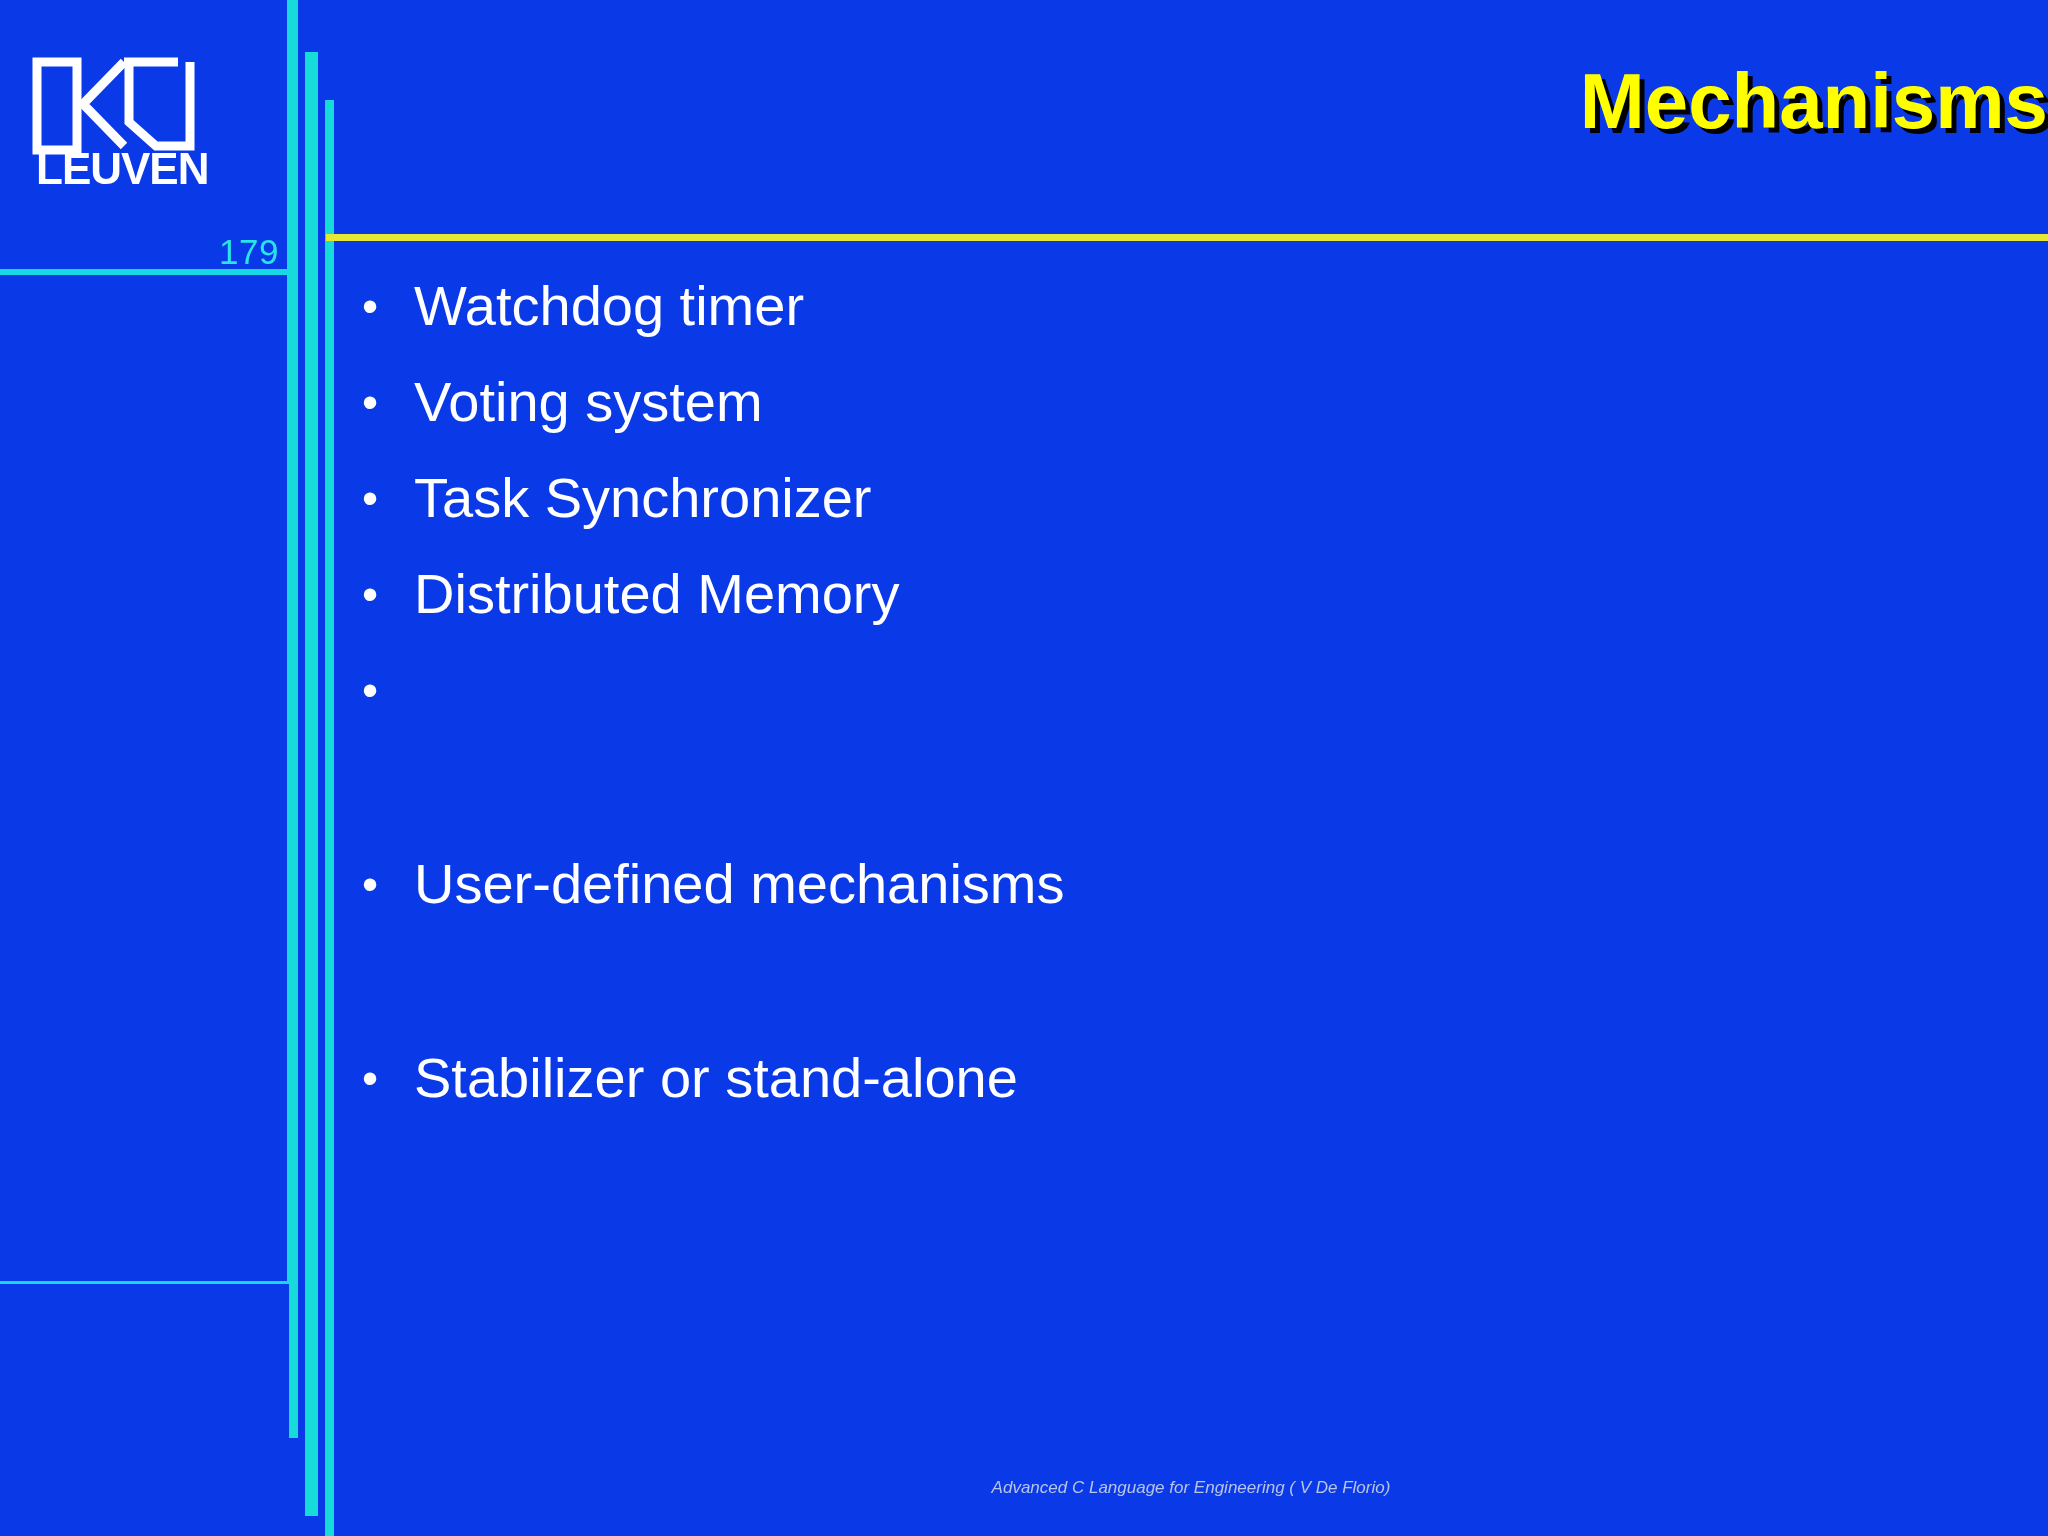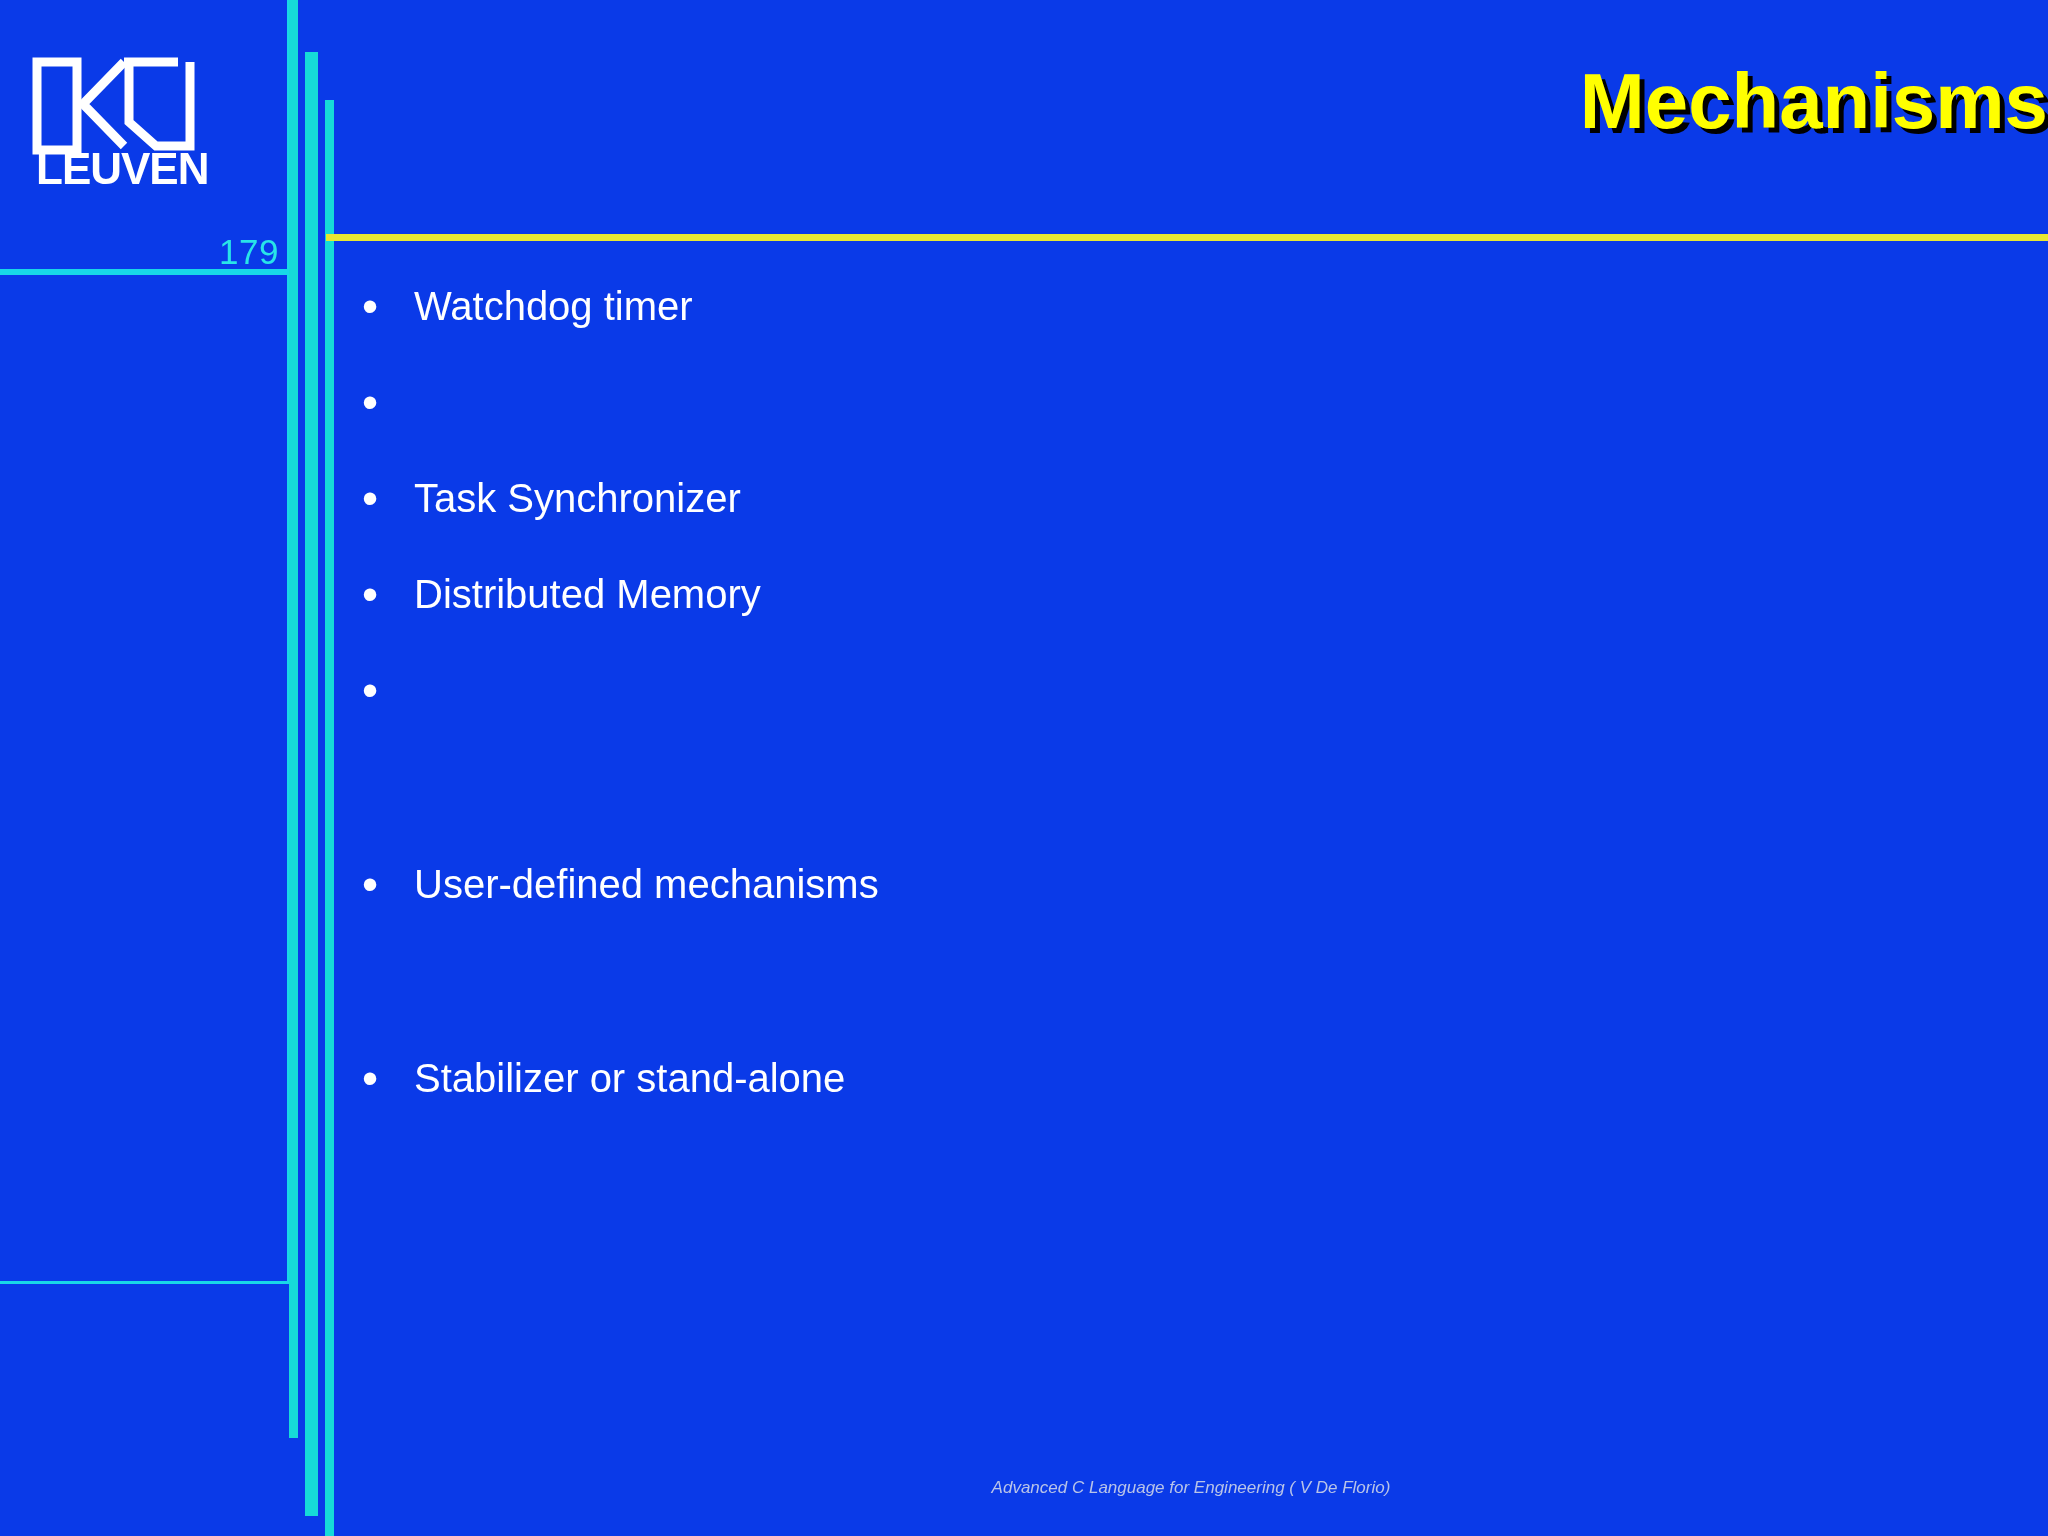--- a/index.html
+++ b/index.html
@@ -113,21 +113,21 @@
     flex: 0 0 62px;
     color: #ffffff;
     font-size: 46px;
     line-height: 96px;
     text-align: left;
     padding-left: 10px;
     box-sizing: border-box;
   }
   .bullet-text {
     color: #ffffff;
-    font-size: 40px;
+    font-size: 56px;
     line-height: 96px;
     white-space: nowrap;
   }
 
   
   #footer {
     position: absolute;
     left: 334px;
     top: 1478px;
     width: 1714px;
@@ -177,20 +177,21 @@
 
   <div id="bullets">
 
     <div class="bullet-row">
       <span class="bullet-dot">•</span>
       <span class="bullet-text">Watchdog timer</span>
     </div>
 
     <div class="bullet-row">
       <span class="bullet-dot">•</span>
+      <span class="bullet-text">Voting system</span>
     </div>
 
     <div class="bullet-row">
       <span class="bullet-dot">•</span>
       <span class="bullet-text">Task Synchronizer</span>
     </div>
 
     <div class="bullet-row">
       <span class="bullet-dot">•</span>
       <span class="bullet-text">Distributed Memory</span>

